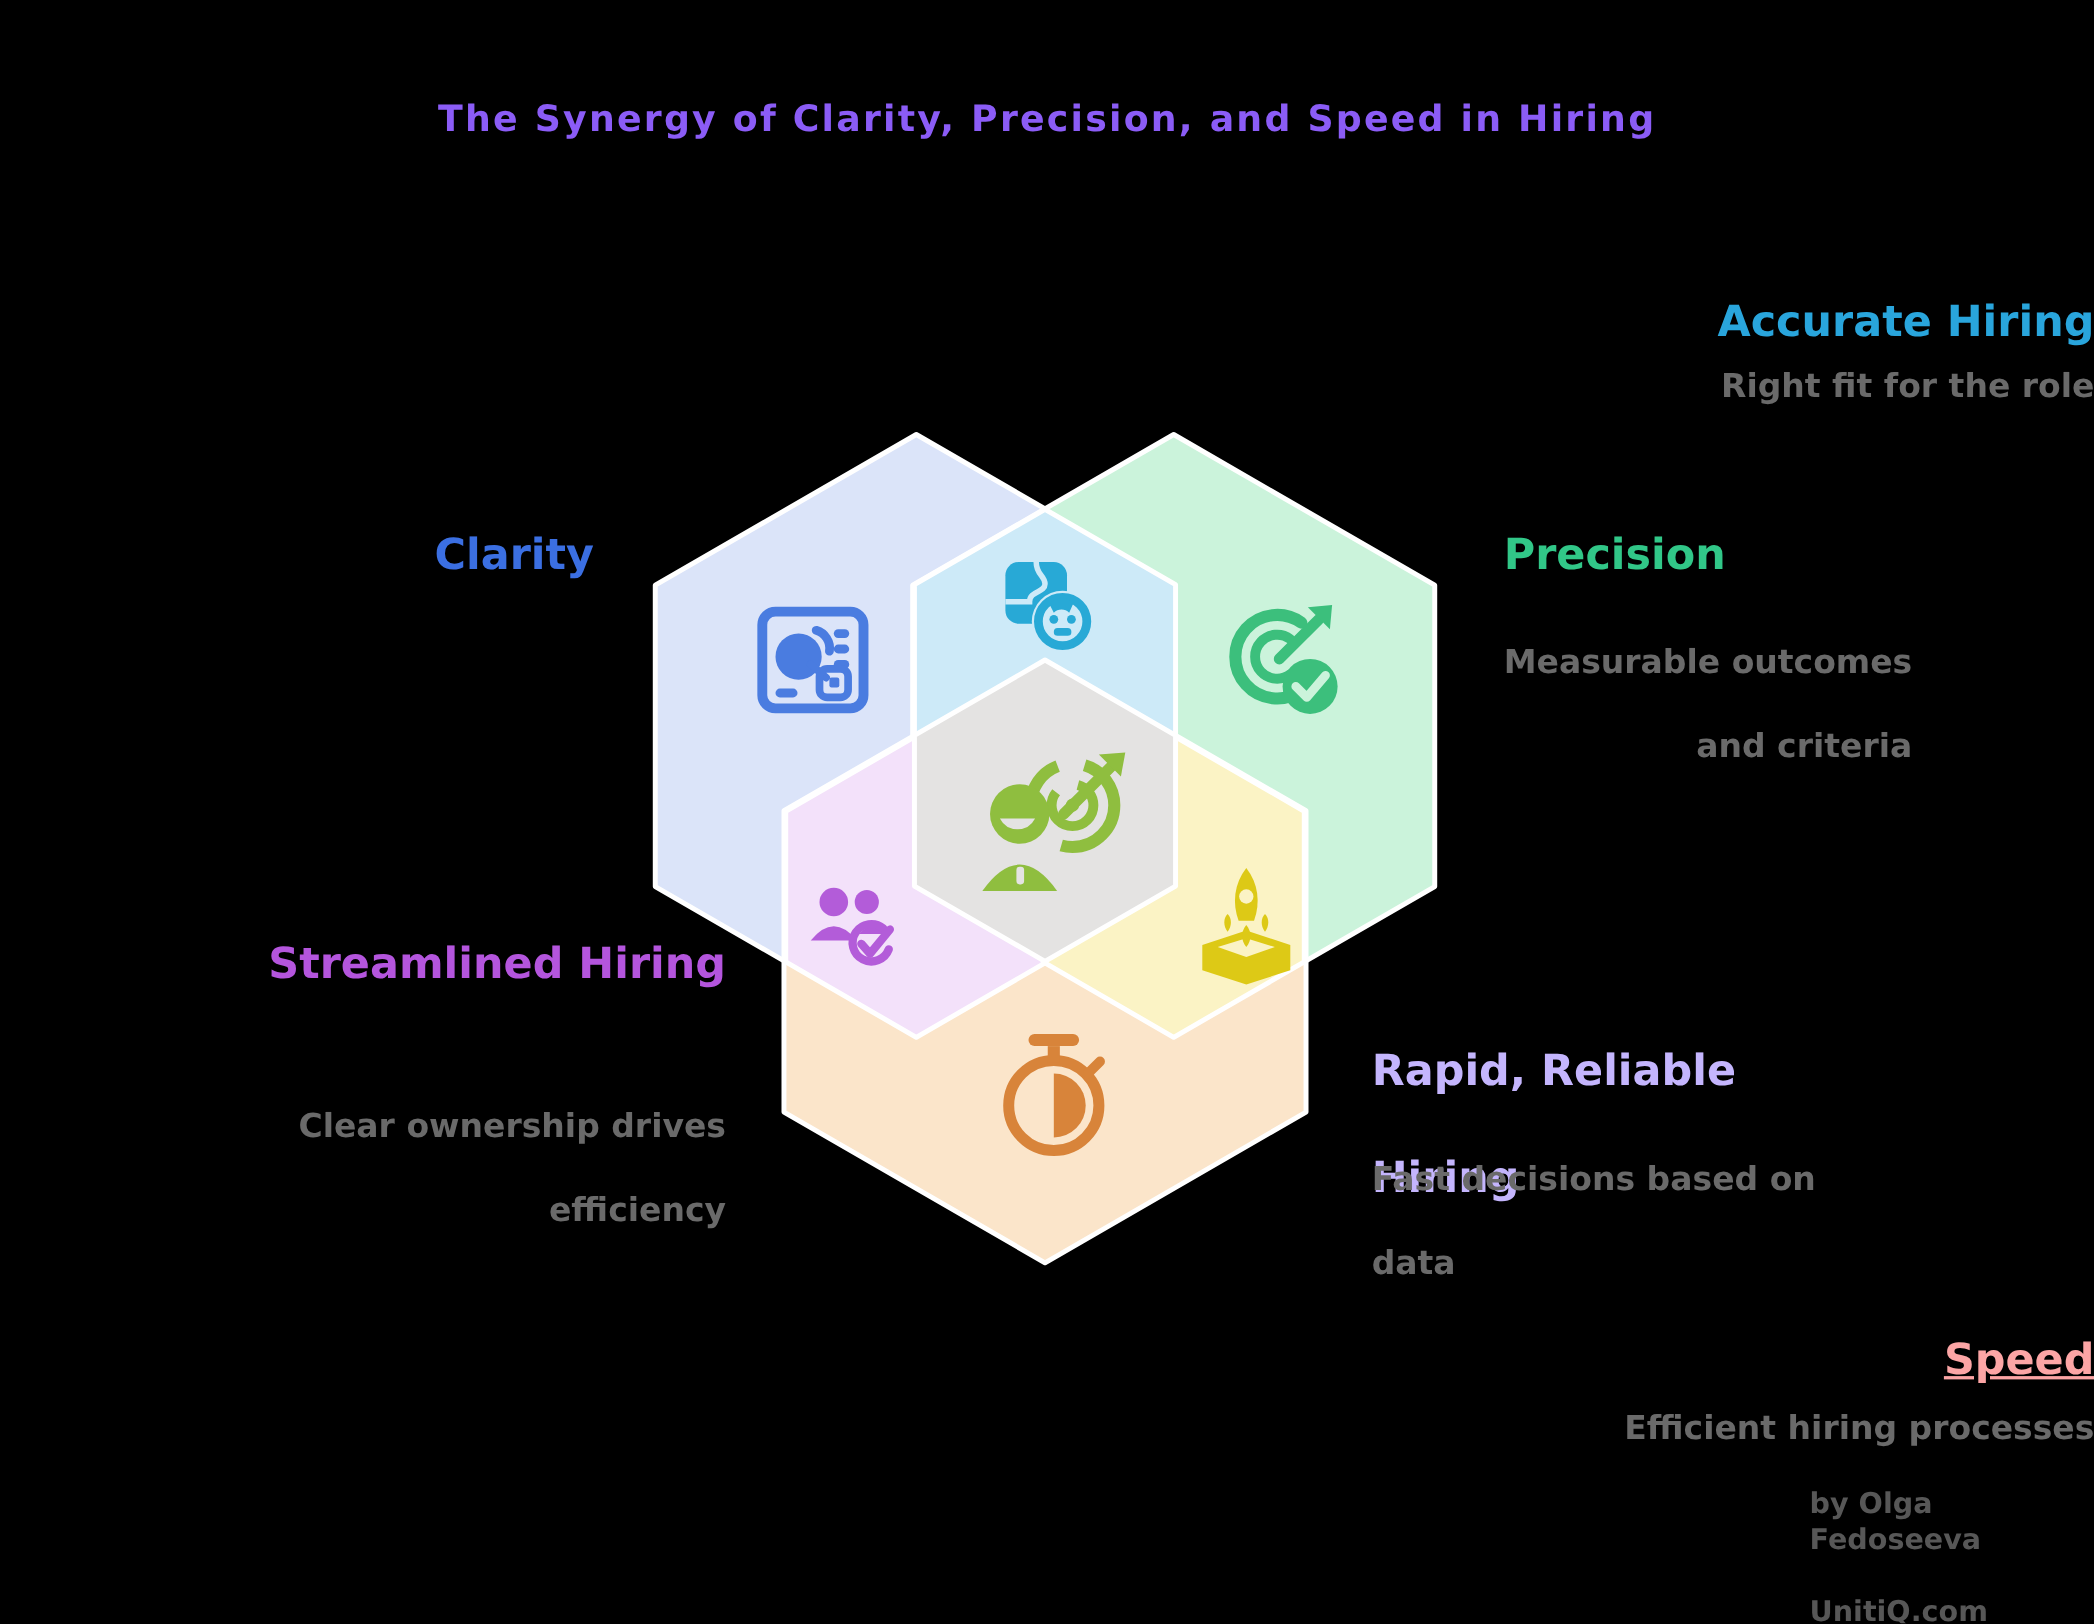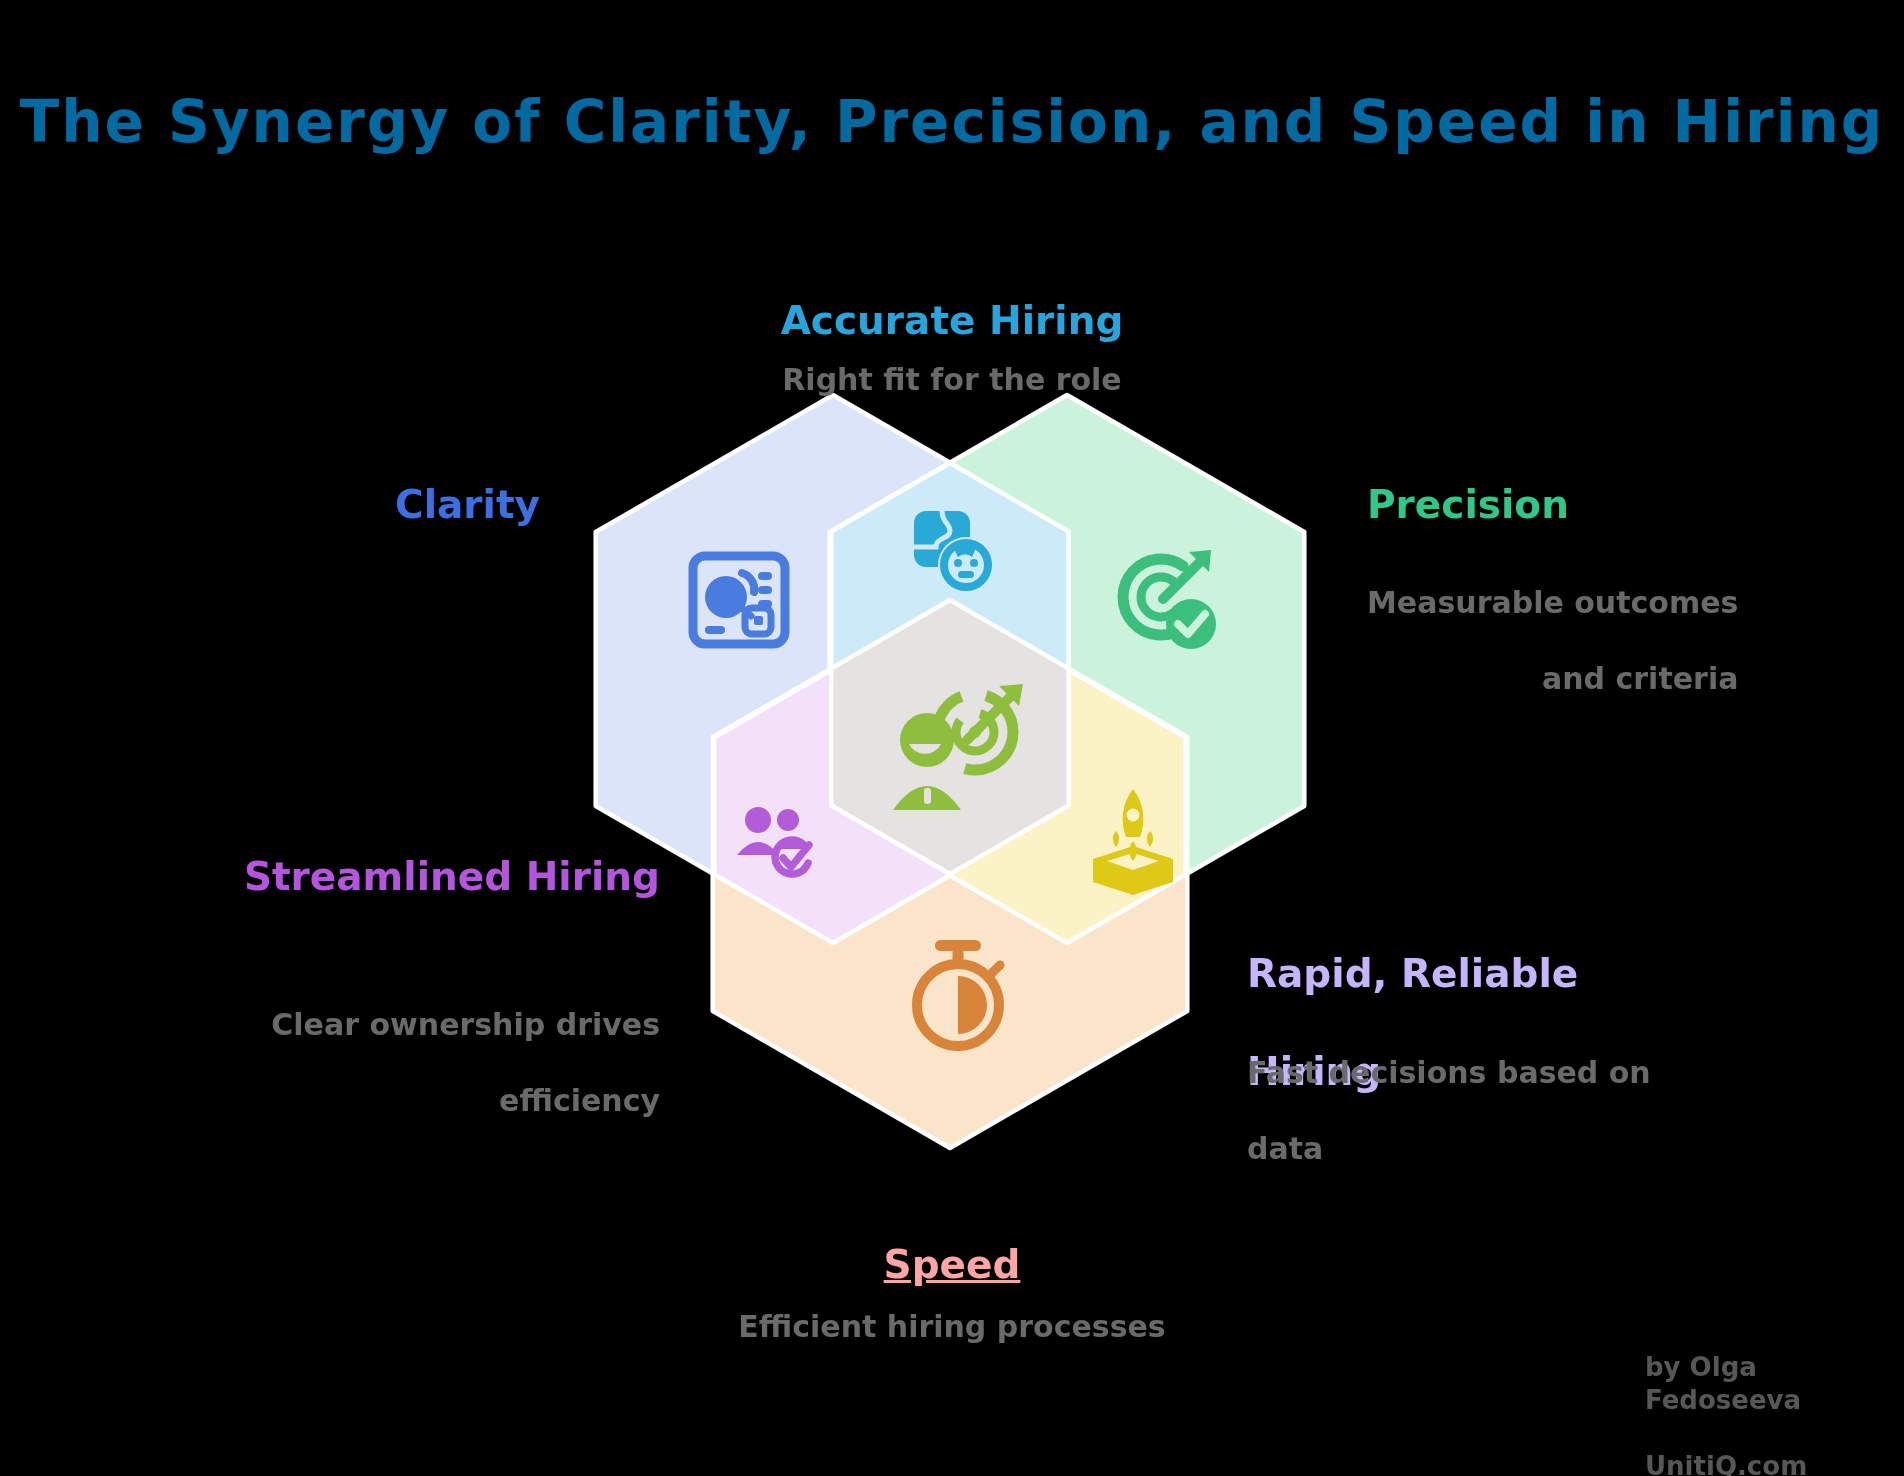--- a/index.html
+++ b/index.html
@@ -2,24 +2,24 @@
 <html><head>
 <meta charset="utf-8">
 <style>
   html,body{margin:0;padding:0;background:#000;}
   #stage{
     position:relative;width:1904px;height:1476px;background:#000;overflow:hidden;
     font-family:"DejaVu Sans","Liberation Sans",sans-serif;font-weight:bold;
   }
   #hex-svg{position:absolute;left:0;top:0;}
   .txt{position:absolute;white-space:pre-line;}
-  .page-title{left:0;width:100%;top:88px;text-align:center;font-size:58px;color:#0369a1;letter-spacing:2px;}
+  .page-title{left:0;width:100%;top:88px;text-align:center;font-size:33px;color:#8b5cf6;letter-spacing:2px;}
   .sec-title{font-size:39px;line-height:49px;}
   .sec-desc{font-size:30px;line-height:38px;color:#6a6a6a;}
-  .center-x{left:0;width:100%;text-align:center;margin-top:28px;}
+  .center-x{left:0;width:100%;text-align:right;}
   .t-accurate{top:268px;color:#29a5dc;}
   .d-accurate{top:333px;}
   .t-clarity{right:1364px;top:480px;text-align:right;color:#3b6fe2;}
   .d-clarity{right:1364px;top:546px;text-align:right;}
   .t-precision{left:1367px;top:480px;text-align:left;color:#31c788;}
   .d-precision{left:1367px;top:546px;text-align:right;}
   .t-streamlined{right:1244px;top:852px;text-align:right;color:#b455dd;}
   .d-streamlined{right:1244px;top:968px;text-align:right;}
   .t-rapid{left:1247px;top:900px;text-align:left;color:#c4b5fd;}
   .d-rapid{left:1247px;top:1016px;text-align:left;}

